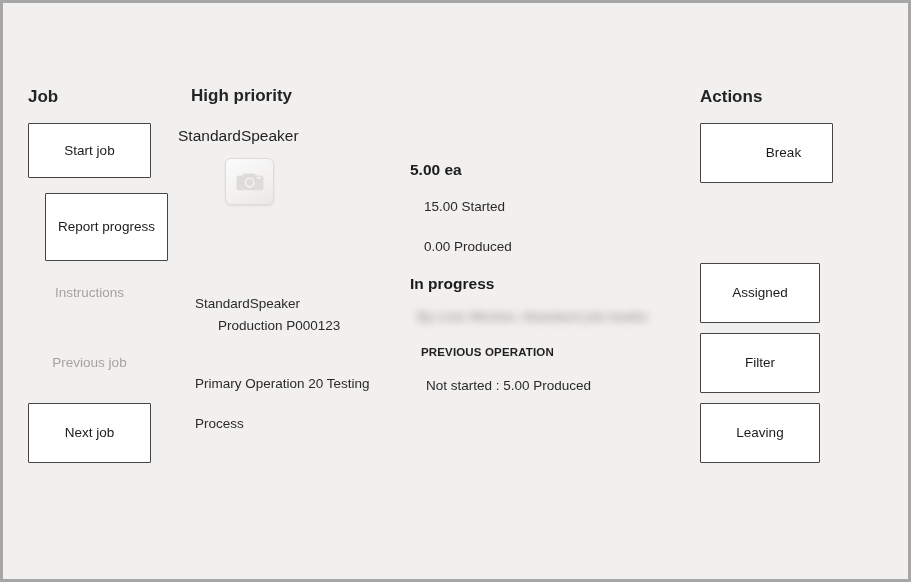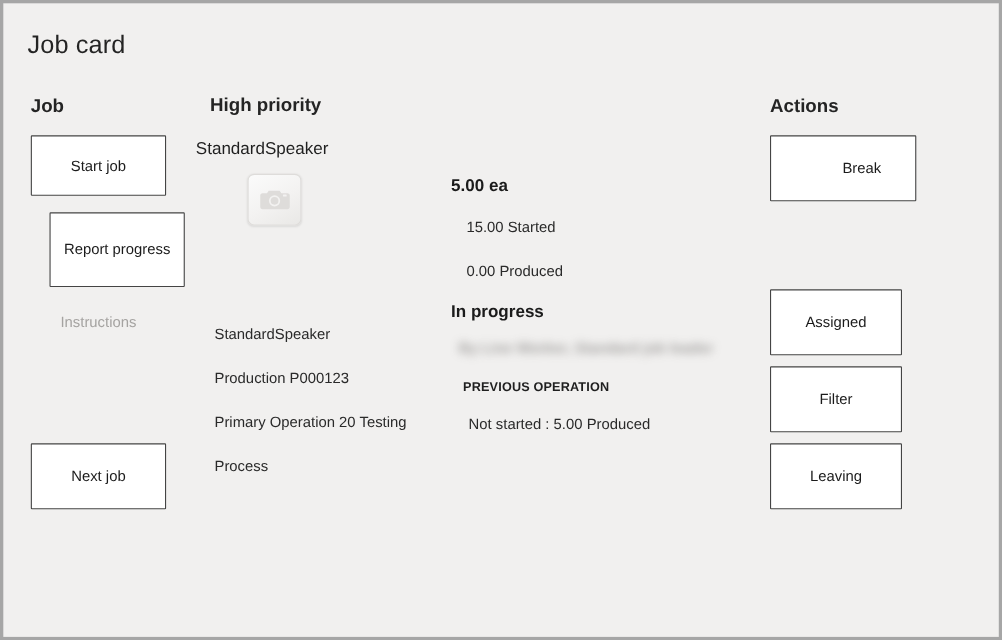--- a/index.html
+++ b/index.html
@@ -146,21 +146,21 @@
   #image-placeholder svg { display: block; }
 
   .detail-line {
     position: absolute;
     left: 192px;
     font-size: 13.5px;
     font-weight: 400;
     color: #2a2a2a;
   }
   #detail-item-name { top: 293px; }
-  #detail-order     { top: 333px; }
+  #detail-order     { top: 315px; margin-left: 23px; }
   #detail-operation { top: 373px; }
   #detail-process   { top: 413px; }
 
   
   #qty-total {
     position: absolute;
     left: 407px;
     top: 158px;
     font-size: 15.5px;
     font-weight: 600;
@@ -215,30 +215,30 @@
     font-size: 13.5px;
     font-weight: 400;
     color: #2a2a2a;
   }
 </style>
 </head>
 <body>
 
 <div id="app-window">
 
-  <div id="page-title">Job card</div>
 
   <div id="heading-job" class="col-heading">Job</div>
 
   <div id="btn-start-job" class="cmd-btn">Start job</div>
 
   <div id="btn-report-progress" class="cmd-btn">Report progress</div>
 
   <div id="btn-instructions" class="cmd-btn disabled">Instructions</div>
 
+  <div id="btn-previous-job" class="cmd-btn disabled">Previous job</div>
 
   <div id="btn-next-job" class="cmd-btn">Next job</div>
 
 
   <div id="heading-priority" class="col-heading">High priority</div>
 
   <div id="product-title">StandardSpeaker</div>
 
   <div id="image-placeholder">
     <svg width="28" height="21" viewBox="0 0 28 21" aria-hidden="true">

